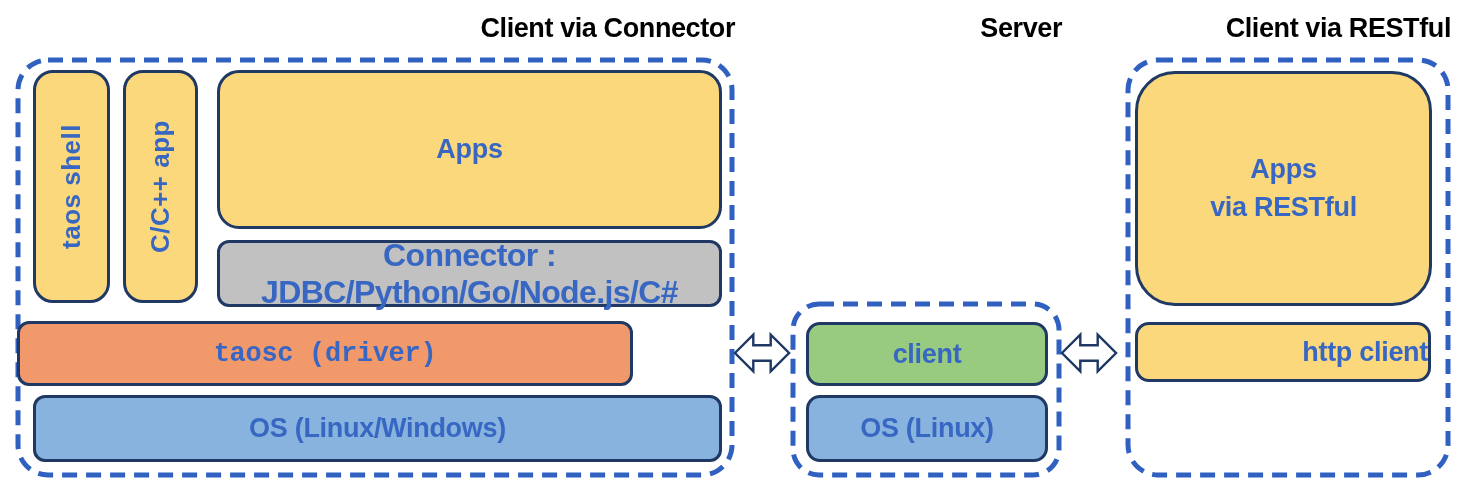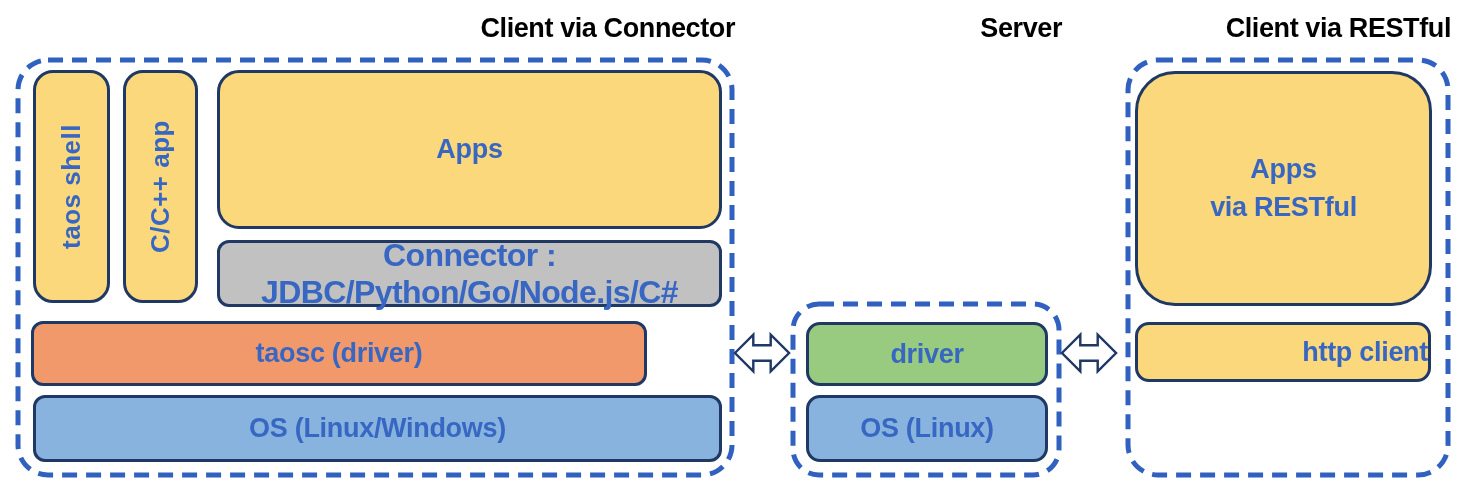--- a/index.html
+++ b/index.html
@@ -90,30 +90,30 @@
   </div>
 
   <div class="box yellow" style="left:217px; top:70px; width:505px; height:159px; border-radius:22px;">
     <span>Apps</span>
   </div>
 
   <div class="box gray" style="left:217px; top:240px; width:505px; height:67px;">
     <span class="smalltext">Connector : JDBC/Python/Go/Node.js/C#</span>
   </div>
 
-  <div class="box orange" style="left:31px; top:321px; width:616px; height:65px;">
+  <div class="box orange" style="left:17px; top:321px; width:616px; height:65px;font-family:Liberation Mono, monospace;">
     <span>taosc (driver)</span>
   </div>
 
   <div class="box blue" style="left:33px; top:395px; width:689px; height:67px;text-align:right;">
     <span>OS (Linux/Windows)</span>
   </div>
 
   <div class="box green" style="left:806px; top:322px; width:242px; height:64px; border-radius:14px;">
-    <span>driver</span>
+    <span>client</span>
   </div>
 
   <div class="box blue" style="left:806px; top:395px; width:242px; height:67px; border-radius:14px;">
     <span>OS (Linux)</span>
   </div>
 
   <div class="box yellow" style="left:1135px; top:71px; width:297px; height:235px; border-radius:40px;">
     <span class="multiline">Apps
 via RESTful</span>
   </div>

